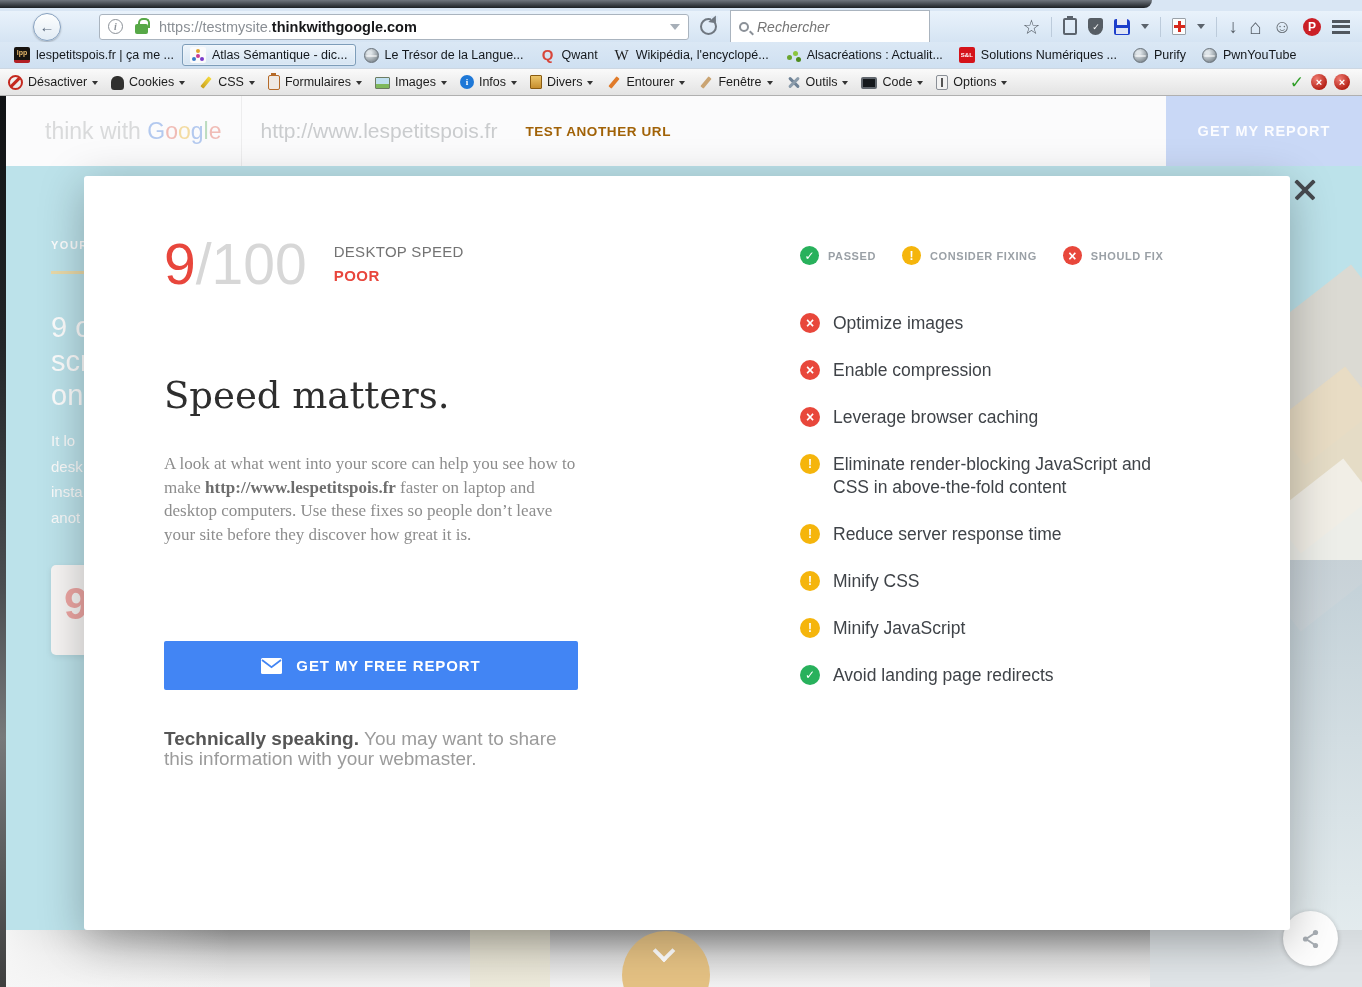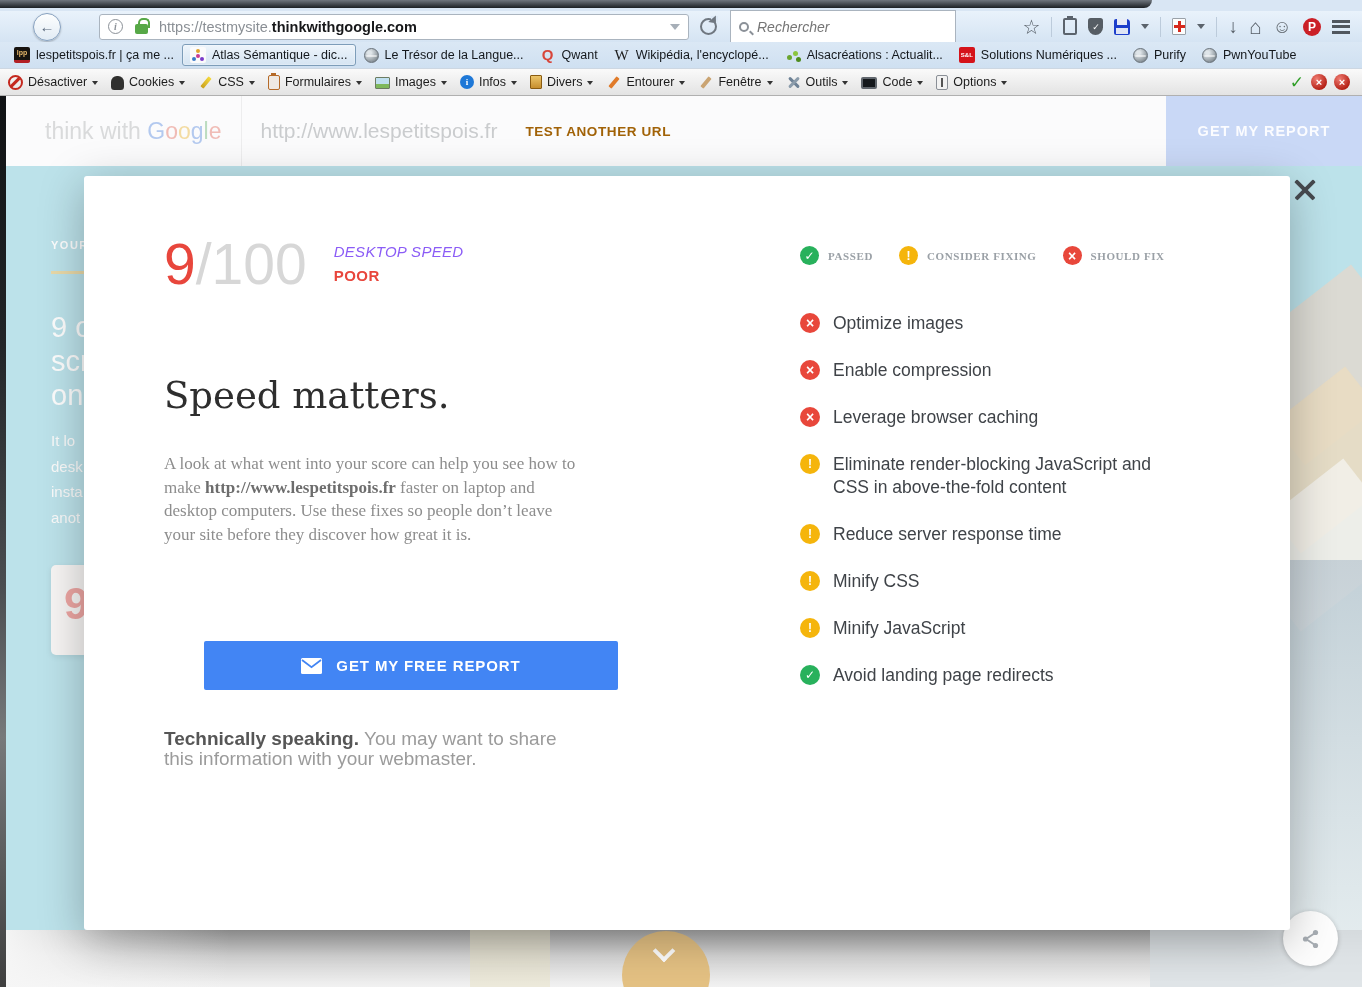--- a/index.html
+++ b/index.html
@@ -26,21 +26,21 @@
   .lock-ico::before { content:""; position:absolute; left:2.5px; top:-6px; width:8px; height:8px;
                       border:2px solid #57a847; border-bottom:none; border-radius:5px 5px 0 0; }
   .url-text { margin-left:11px; font-size:14.5px; white-space:nowrap; }
   .url-prefix { color:#8a8f95; }
   .url-domain { color:#17181a; font-weight:bold; }
   .url-caret { margin-left:auto; width:0; height:0; border-left:5px solid transparent; border-right:5px solid transparent; border-top:6px solid #a7afb8; }
   .reload-btn { width:17px; height:17px; margin-left:11px; border:2px solid #6f7780; border-radius:50%; position:relative; flex:none; }
   .reload-btn::before { content:""; position:absolute; right:-3px; top:-4px; width:7px; height:7px; background:#dde9f6; }
   .reload-btn::after { content:""; position:absolute; right:-4px; top:-2px; width:0; height:0;
                        border-left:5px solid transparent; border-right:5px solid transparent; border-top:6px solid #6f7780; transform:rotate(-40deg); }
-  .searchbox { height:26px; width:226px; margin-left:13px; background:#fff; border:1px solid #aab4bf;
+  .searchbox { height:26px; width:200px; margin-left:13px; background:#fff; border:1px solid #aab4bf;
                border-radius:0; display:flex; align-items:center; padding:16px 8px; }
   .mag-ico { position:relative; width:10px; height:10px; border:2px solid #8b9198; border-radius:50%; flex:none; }
   .mag-ico::after { content:""; position:absolute; left:8px; top:8px; width:5px; height:2px; background:#8b9198; transform:rotate(45deg); }
   .searchbox input { border:none; outline:none; background:transparent; width:100%; margin-left:8px;
                      font:italic 14px "Liberation Sans",sans-serif; color:#6c737a; }
   .nav-icons { display:flex; align-items:center; gap:11px; margin-left:auto; margin-right:12px; }
   .nav-div { width:1px; height:20px; background:#bccbdb; }
   .star-ico { font-size:20px; color:#555d66; line-height:20px; }
   .star-ico::after { content:"☆"; }
   .clip-ico { position:relative; width:14px; height:17px; border:2px solid #5b636c; border-radius:2px; }
@@ -164,36 +164,36 @@
   .modal { position:absolute; left:84px; top:176px; width:1206px; height:754px; background:#fff;
            border-radius:3px; box-shadow:0 10px 45px rgba(0,0,0,.28); }
   .close-x { position:absolute; left:1291px; top:176px; width:28px; height:28px; cursor:pointer; }
   .close-x::before, .close-x::after { content:""; position:absolute; left:1px; top:12px; width:26px; height:3.5px; background:#43474c; border-radius:1px; }
   .close-x::before { transform:rotate(45deg); } .close-x::after { transform:rotate(-45deg); }
 
   .score-row { position:absolute; left:80px; top:58px; display:flex; }
   .score-num { font-size:57px; font-weight:500; color:#e8463c; line-height:60px; }
   .score-total { font-size:57px; font-weight:200; color:#d7d7d7; line-height:60px; }
   .score-meta { margin-left:27px; padding-top:9px; }
-  .score-kind { font-size:15px; color:#8b5cf6; letter-spacing:.3px;font-style:italic; }
+  .score-kind { font-size:15px; color:#737373; letter-spacing:.3px; }
   .score-rating { font-size:15px; font-weight:bold; color:#e8463c; letter-spacing:.5px; margin-top:7px; }
   .modal-heading { position:absolute; left:80px; top:198px; font-family:"DejaVu Serif","Liberation Serif",serif;
                    font-size:37px; color:#2e2e2e; }
   .modal-body { position:absolute; left:80px; top:276px; width:415px; font-size:17px; line-height:23.5px; color:#8d8d8d;font-family:Liberation Serif, serif; }
   .modal-body b { color:#6d6d6d; }
   .cta-btn { position:absolute; left:80px; top:465px; width:414px; height:49px; background:#4285f4; border-radius:2px;
              display:flex; align-items:center; justify-content:center; color:#fff; font-size:15px; font-weight:bold;
-             letter-spacing:.9px; cursor:pointer;margin-left:40px; }
+             letter-spacing:.9px; cursor:pointer; }
   .cta-btn svg { margin-right:14px; }
   .modal-note { position:absolute; left:80px; top:553px; width:415px; font-size:19px; line-height:19.5px; color:#9b9b9b; }
   .modal-note b { color:#565656; }
 
   .legend { position:absolute; left:716px; top:70px; display:flex; align-items:center; gap:26px; }
   .legend-item { display:flex; align-items:center; }
-  .legend-label { margin-left:9px; font-size:11px; font-weight:bold; letter-spacing:.6px; color:#9aa0a6;font-family:Liberation Serif, serif; }
+  .legend-label { margin-left:9px; font-size:11px; font-weight:bold; letter-spacing:.6px; color:#9aa0a6; }
   .sdot { border-radius:50%; color:#fff; display:flex; align-items:center; justify-content:center; flex:none; font-weight:bold; }
   .legend .sdot { width:19px; height:19px; font-size:12px; }
   .sdot.pass { background:#28b15c; } .sdot.warn { background:#f5b50c; } .sdot.fail { background:#e8473b; }
   .sdot.pass::after { content:"✓"; } .sdot.warn::after { content:"!"; } .sdot.fail::after { content:"×"; font-size:14px; }
 
   .audit-list { position:absolute; left:716px; top:136px; width:390px; }
   .audit-row { display:flex; margin-bottom:24px; }
   .audit-row .sdot { width:20px; height:20px; font-size:12px; margin-top:1px; }
   .audit-label { margin-left:13px; font-size:17.5px; line-height:23px; color:#3f4348; width:355px; }
   .modal-footer { position:absolute; left:716px; top:660px; width:392px; font-size:13.5px; line-height:18.5px; color:#9b9b9b; }

